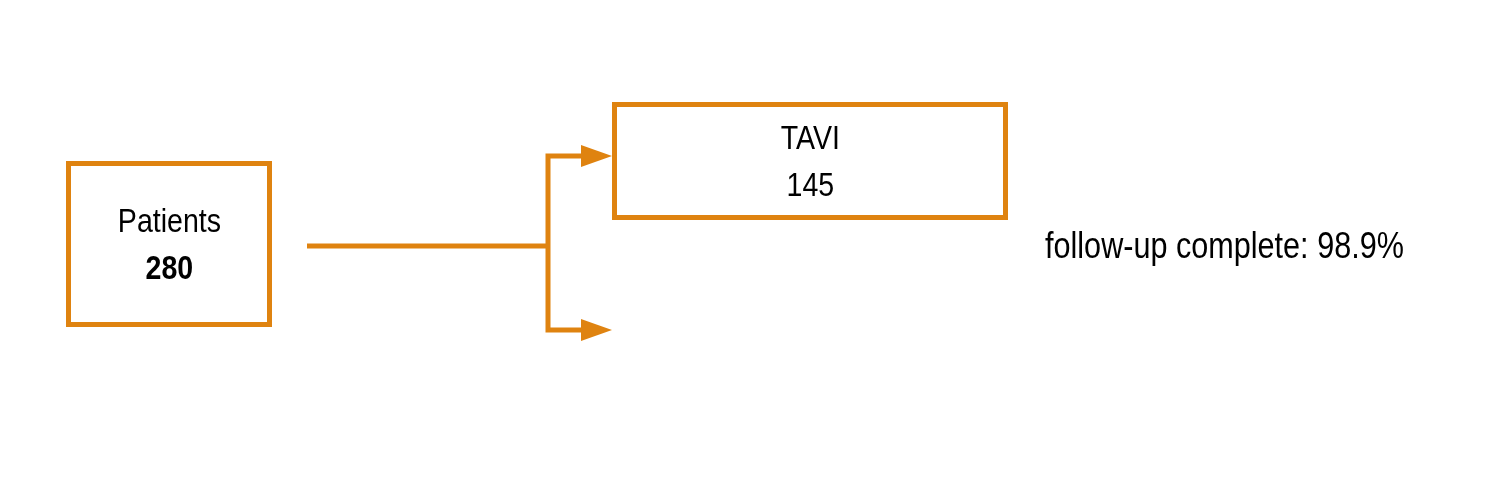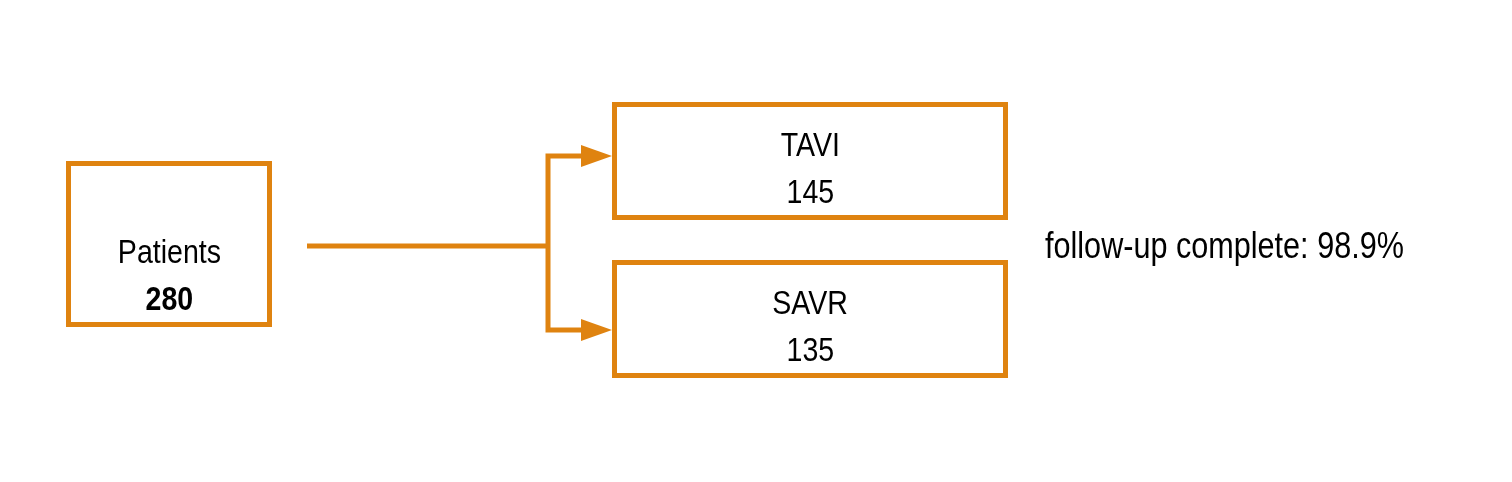--- a/index.html
+++ b/index.html
@@ -31,21 +31,21 @@
     stroke: none;
   }
   .box {
     position: absolute;
     box-sizing: border-box;
     border: 5px solid var(--accent, #DF8310);
     background: var(--bg, #ffffff);
     display: flex;
     flex-direction: column;
     align-items: center;
-    justify-content: flex-end;
+    justify-content: center;
   }
   .root-box { left: 66px;  top: 161px; width: 206px; height: 166px; }
   .tavi-box { left: 612px; top: 102px; width: 396px; height: 118px; }
   .savr-box { left: 612px; top: 260px; width: 396px; height: 118px; }
   .line {
     display: block;
     font-size: 34px;
     line-height: 47px;
     white-space: nowrap;
     transform: scaleX(0.84);
@@ -78,20 +78,16 @@
   <div class="box root-box">
     <span class="line">Patients</span>
     <span class="line bold">280</span>
   </div>
 
   <div class="box tavi-box">
     <span class="line">TAVI</span>
     <span class="line">145</span>
   </div>
 
-  <div class="box savr-box">
-    <span class="line">SAVR</span>
-    <span class="line">135</span>
-  </div>
 
   <div class="annotation">follow-up complete: 98.9%</div>
 
 </div>
 
 </body></html>

